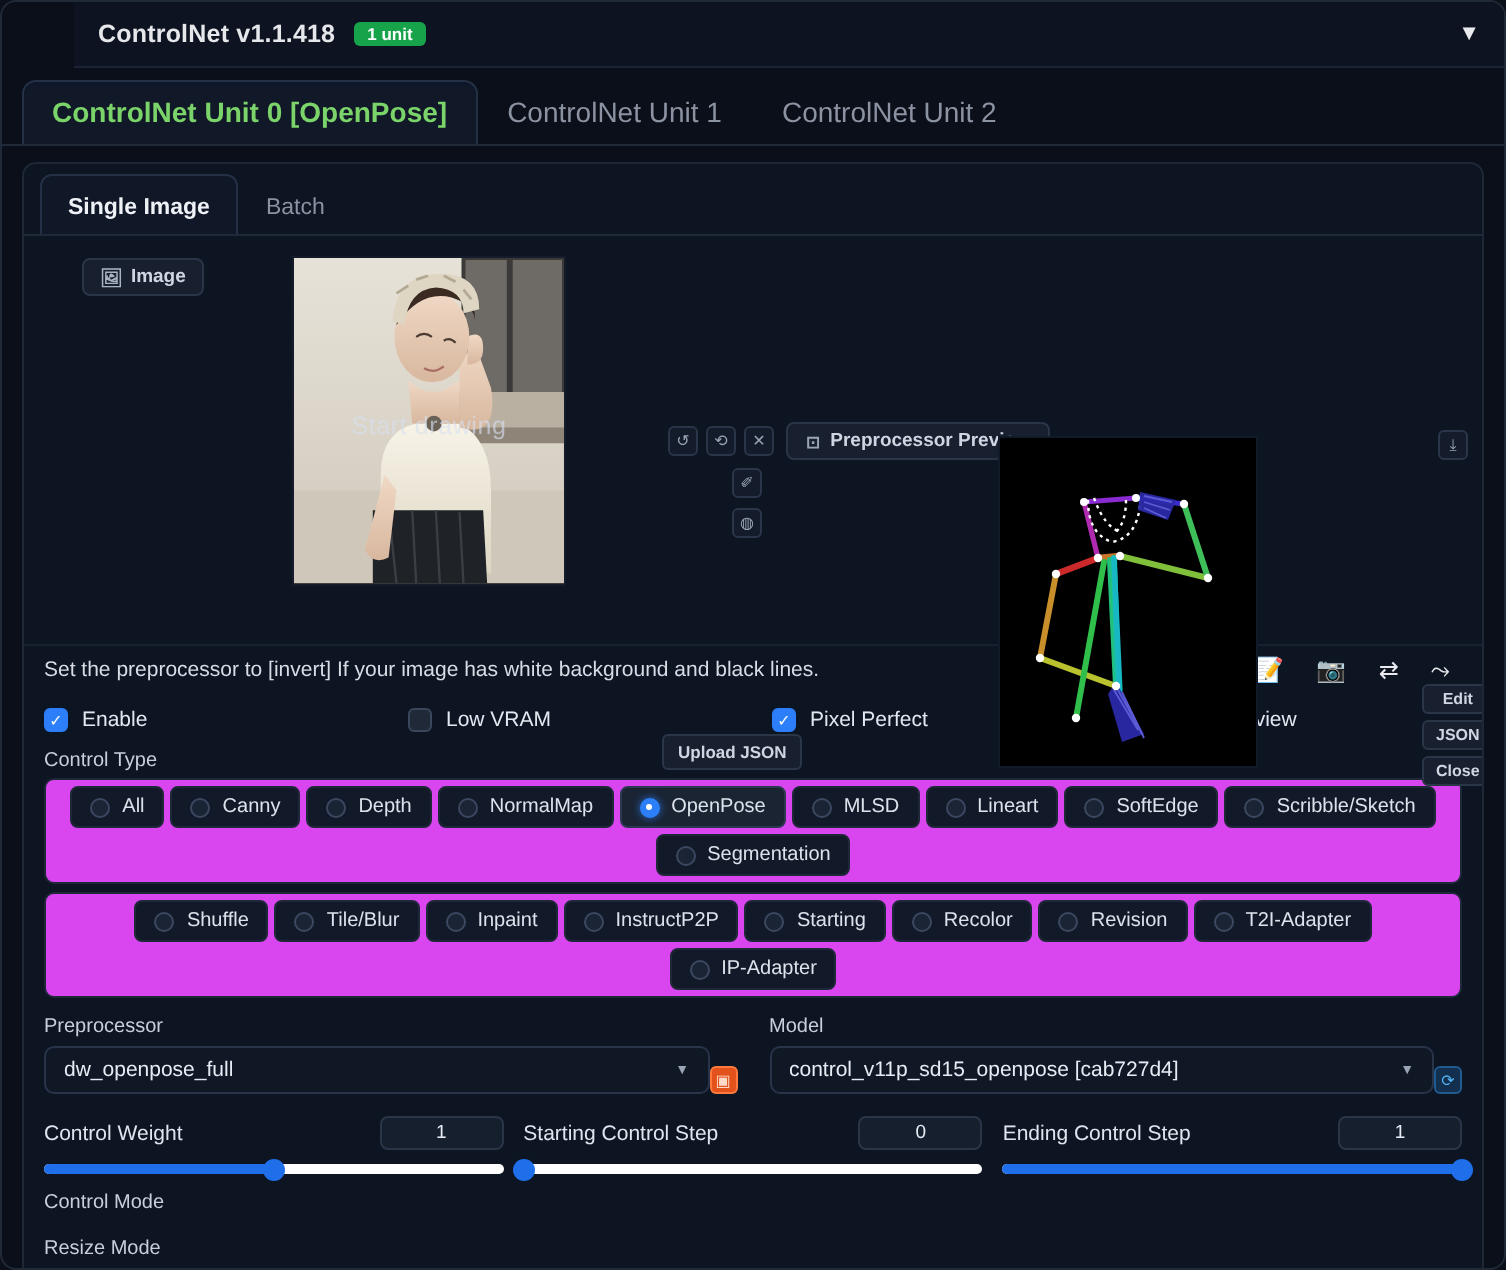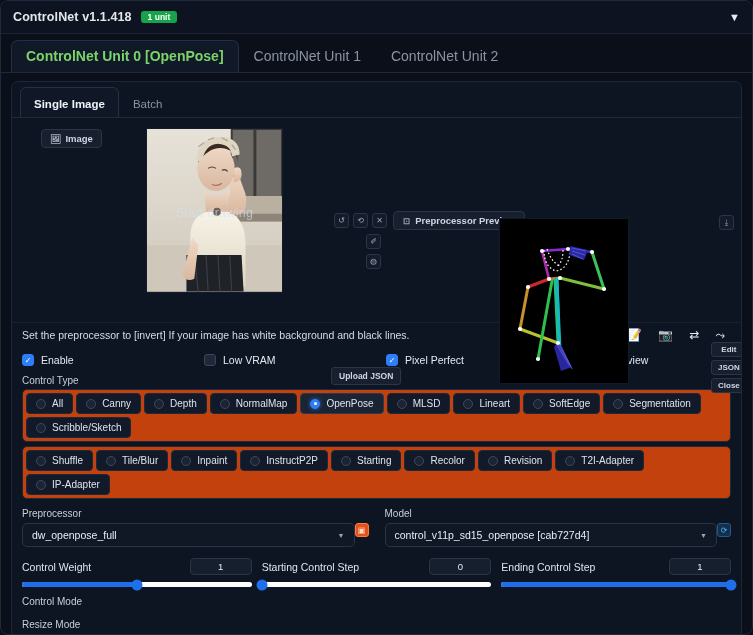--- a/index.html
+++ b/index.html
@@ -19,20 +19,21 @@
     overflow: hidden;
   }
 
   
   .accordion-header {
     display: flex; align-items: center;
     height: 28px;
     padding: 16px 12px;
     background: #0d1320;
     border-bottom: 1px solid #1b2436;
+    margin-left: 36px;
   }
   .app-title {
     color: #e5e7eb;
     font-size: 12.5px;
     font-weight: bold;
     letter-spacing: .1px;
   }
   .unit-badge {
     margin-left: 9px;
     background: #16a34a;
@@ -257,24 +258,25 @@
   .check-label { font-size: 10.5px; color: #e3e8f0; }
 
   
   .sec-label {
     font-size: 10px; color: #c8cfdb;
     padding: 3px 10px 3px 10px;
   }
   .radio-group {
     display: flex; flex-wrap: wrap; gap: 3px;
     margin: 0 10px;
-    background: #c2410c;
+    background: #d946ef;
     border: 1px solid #1e2838;
     border-radius: 5px;
     padding: 3px;
+    justify-content: center;
   }
   .radio-group + .radio-group { margin-top: 4px; }
   .radio-item {
     display: flex; align-items: center; gap: 6px;
     padding: 4px 9px;
     border: 1px solid #1e2838;
     border-radius: 4px;
     background: #121a29;
     cursor: pointer;
     white-space: nowrap;
@@ -286,21 +288,21 @@
     display: flex; align-items: center; justify-content: center;
   }
   .rb.on { background: #2d7ff9; border-color: #2d7ff9; box-shadow: 0 0 4px rgba(45,127,249,.8); }
   .rb.on::after { content: ""; width: 3px; height: 3px; border-radius: 50%; background: #fff; }
   .radio-label { font-size: 10px; color: #dde3ec; }
 
   
   .dd-row { display: flex; margin: 9px 10px 0 10px; gap: 16px; }
   .dd-col { flex: 1; min-width: 0; }
   .dd-label { font-size: 10px; color: #c8cfdb; margin-bottom: 4px; }
-  .dd-line { display: flex; align-items: flex-start; gap: 0; }
+  .dd-line { display: flex; align-items: flex-end; gap: 0; }
   .dd {
     flex: 1; min-width: 0;
     height: 24px;
     background: #101826;
     border: 1px solid #28344a;
     border-radius: 5px;
     display: flex; align-items: center;
     padding: 0 9px;
     cursor: pointer;
   }
@@ -567,25 +569,25 @@
       <div class="radio-item">
           <span class="rb"></span>
           <span class="radio-label">Lineart</span>
         </div>
       <div class="radio-item">
           <span class="rb"></span>
           <span class="radio-label">SoftEdge</span>
         </div>
       <div class="radio-item">
           <span class="rb"></span>
+          <span class="radio-label">Scribble/Sketch</span>
+        </div>
+      <div class="radio-item">
+          <span class="rb"></span>
           <span class="radio-label">Segmentation</span>
-        </div>
-      <div class="radio-item">
-          <span class="rb"></span>
-          <span class="radio-label">Scribble/Sketch</span>
         </div>
     </div>
     <div class="radio-group">
       <div class="radio-item">
           <span class="rb"></span>
           <span class="radio-label">Shuffle</span>
         </div>
       <div class="radio-item">
           <span class="rb"></span>
           <span class="radio-label">Tile/Blur</span>

